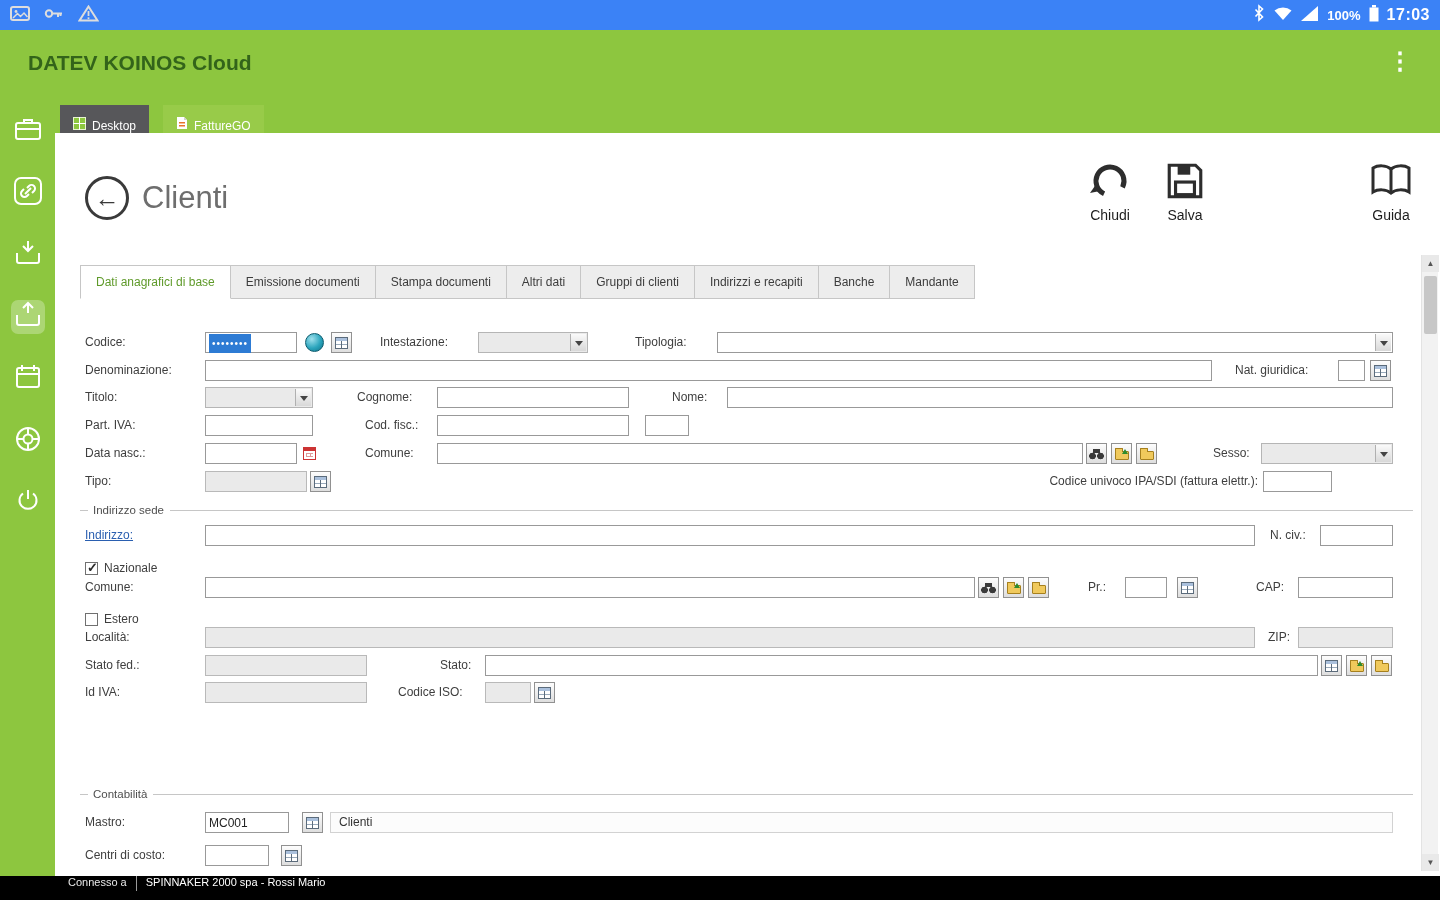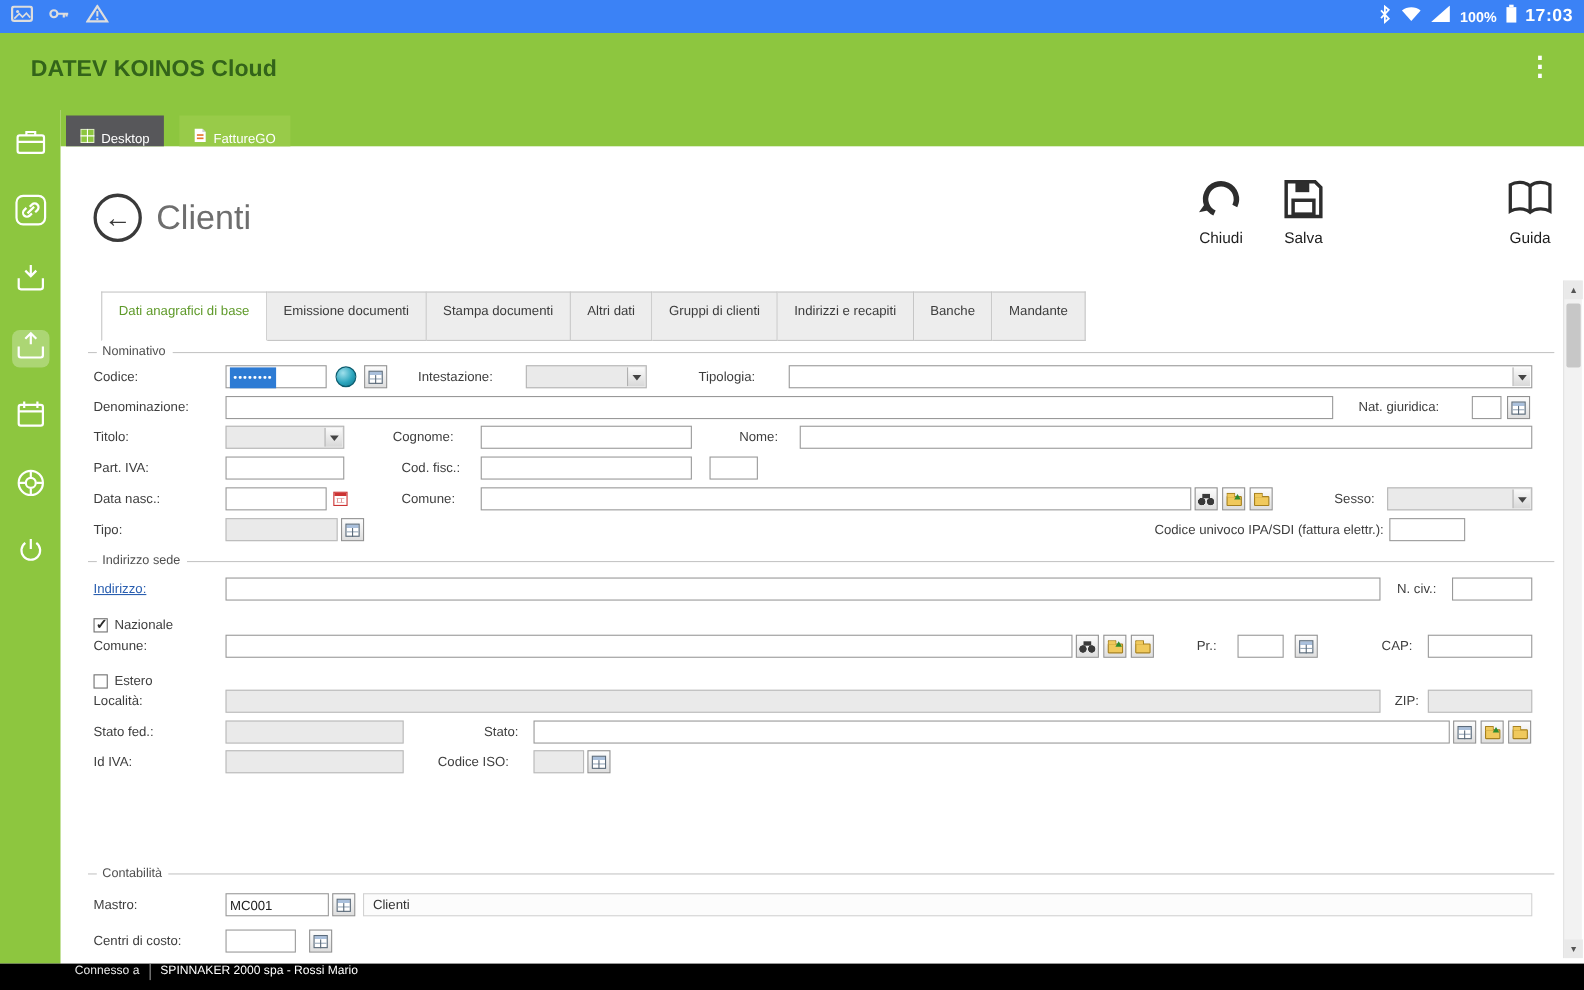--- a/index.html
+++ b/index.html
@@ -33,21 +33,21 @@
   
   .main{position:absolute;left:55px;top:133px;width:1385px;height:743px;background:#fff;z-index:1}
 
   .backbtn{position:absolute;left:85px;top:176px;width:44px;height:44px;border:3px solid #3a3a3a;border-radius:50%;display:flex;align-items:center;justify-content:center;font-size:25px;color:#3a3a3a;font-weight:bold;cursor:pointer;z-index:2}
   .page-title{position:absolute;left:142px;top:180px;font-size:31px;color:#6e6e6e;z-index:2}
 
   .tool{position:absolute;top:160px;text-align:center;cursor:pointer;color:#1d1d1d;z-index:2}
   .tool .tlabel{font-size:14px;margin-top:1px;white-space:nowrap}
 
   
-  .ftabs{position:absolute;left:92px;top:265px;display:flex;height:45px;z-index:3}
+  .ftabs{position:absolute;left:80px;top:265px;display:flex;height:34px;z-index:3}
   .ftab{padding:0 15px;line-height:32px;font-size:12px;color:#3c3c3c;background:#ededed;border:1px solid #c6c6c6;border-left:none;cursor:pointer;white-space:nowrap}
   .ftab:first-child{border-left:1px solid #c6c6c6}
   .ftab.active{background:#fff;color:#5f9a2a;border-bottom:1px solid #fff}
 
   
   .ghead{position:absolute;left:80px;width:1333px;display:flex;align-items:center;font-size:11.5px;color:#4f4f4f;z-index:2}
   .ghead::before{content:"";width:8px;height:1px;background:#c6c6c6;margin-right:5px}
   .ghead::after{content:"";flex:1;height:1px;background:#c6c6c6;margin-left:6px}
 
   
@@ -238,23 +238,20 @@
     <div class="ftab active">Dati anagrafici di base</div>
     <div class="ftab">Emissione documenti</div>
     <div class="ftab">Stampa documenti</div>
     <div class="ftab">Altri dati</div>
     <div class="ftab">Gruppi di clienti</div>
     <div class="ftab">Indirizzi e recapiti</div>
     <div class="ftab">Banche</div>
     <div class="ftab">Mandante</div>
   </div>
 
-  <div class="ghead" style="top:314px">
-      <span>Nominativo</span>
-    </div>
 
   <div class="lbl" style="left:85px;top:332px">Codice:</div>
   <div class="inp" style="left:205px;top:332px;width:92px"><span class="selhl">••••••••</span></div>
   <div class="g-globe" style="left:305px;top:333px"></div>
   <div class="ibtn" style="left:331px;top:332px">
       <span class="g-grid"></span>
     </div>
   <div class="lbl" style="left:380px;top:332px">Intestazione:</div>
   <div class="combo dis" style="left:478px;top:332px;width:110px">
       <span class="cbtn">
@@ -383,21 +380,21 @@
   <input class="inp dis" style="left: 485px; top: 682px; width: 46px;">
   <div class="ibtn" style="left:534px;top:682px">
       <span class="g-grid"></span>
     </div>
 
   <div class="ghead" style="top:788px">
       <span>Contabilità</span>
     </div>
 
   <div class="lbl" style="left:85px;top:812px">Mastro:</div>
-  <input class="inp" style="left: 205px; top: 812px; width: 94px;" value="MC001">
+  <input class="inp" style="left: 205px; top: 812px; width: 84px;" value="MC001">
   <div class="ibtn" style="left:302px;top:812px">
       <span class="g-grid"></span>
     </div>
   <div class="inp lite" style="left:330px;top:812px;width:1063px">Clienti</div>
 
   <div class="lbl" style="left:85px;top:845px">Centri di costo:</div>
   <input class="inp" style="left: 205px; top: 845px; width: 64px;">
   <div class="ibtn" style="left:281px;top:845px">
       <span class="g-grid"></span>
     </div>

